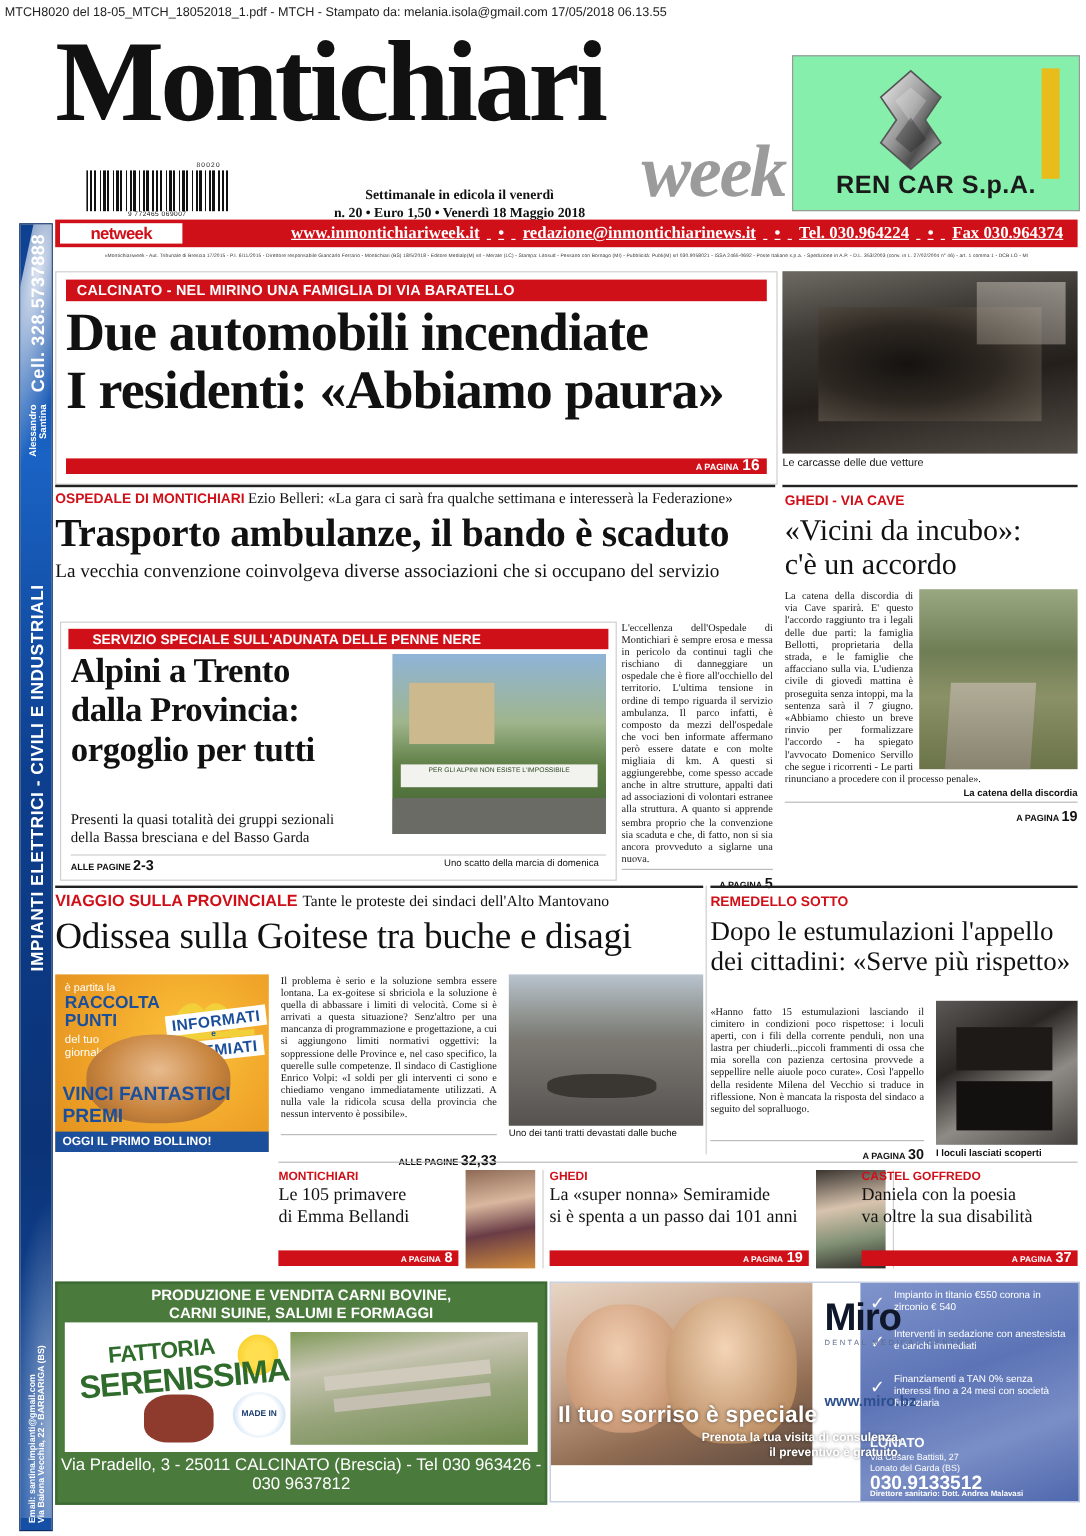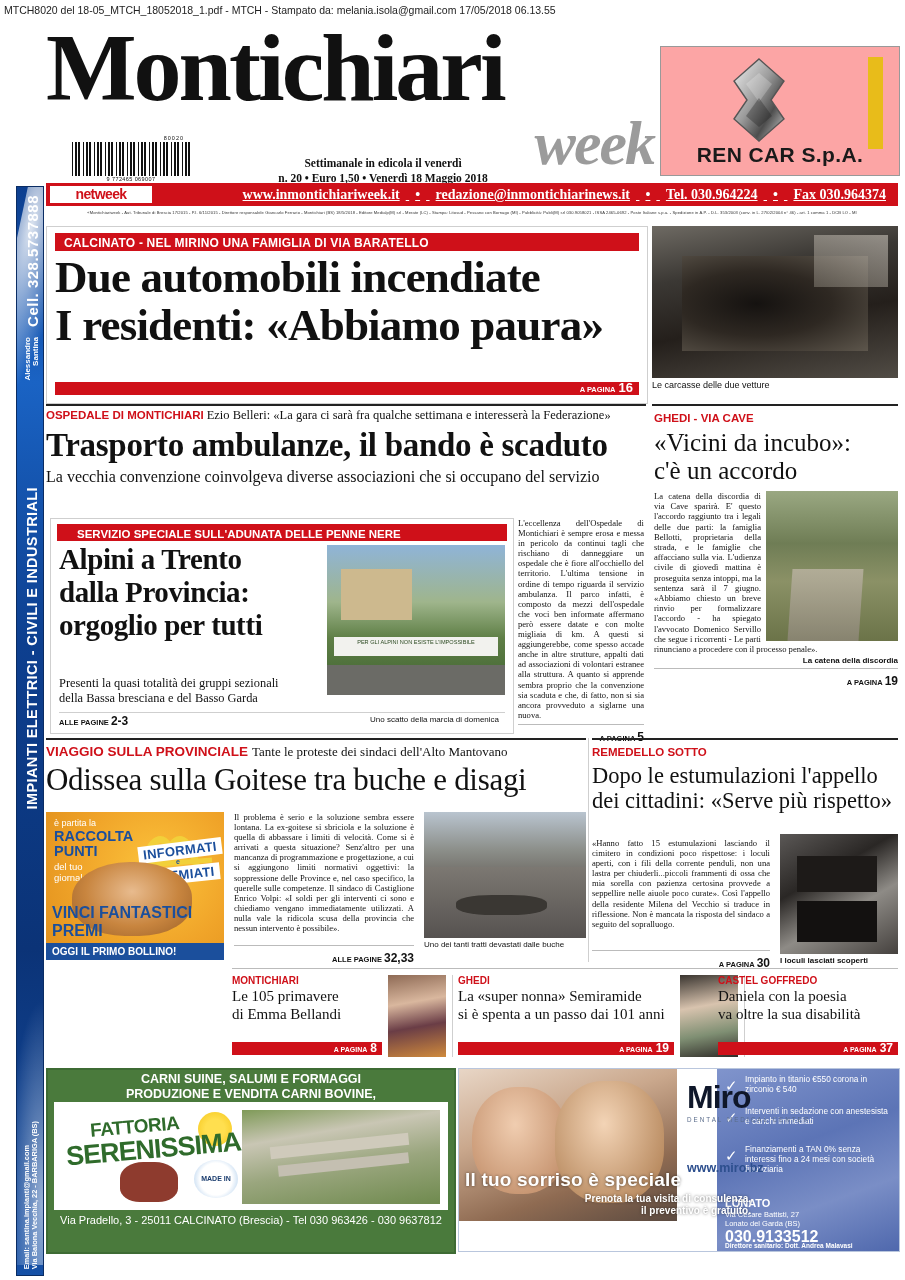--- a/index.html
+++ b/index.html
@@ -34,21 +34,21 @@
     font-size:62px;line-height:1;color:#9b9b9b;font-style:italic;letter-spacing:-2px;}
   .barcode{position:absolute;left:26px;top:108px;width:118px;height:44px;}
   .barcode .bars{height:34px;width:118px;
     background:repeating-linear-gradient(90deg,#111 0 1px,#fff 1px 3px,#111 3px 5px,#fff 5px 6px,#111 6px 8px,#fff 8px 11px);}
   .barcode .bnum{font-family:"Liberation Sans",sans-serif;font-size:5.5px;text-align:center;letter-spacing:.4px;}
   .barcode .btop{position:absolute;right:6px;top:-7px;font-family:"Liberation Sans",sans-serif;font-size:5.5px;letter-spacing:1px;}
   .mh-sub{position:absolute;left:212px;top:122px;width:250px;text-align:center;
     font-family:"Liberation Serif",serif;font-weight:bold;font-size:11.5px;line-height:15px;}
 
   
-  .rencar{position:absolute;left:660px;top:46px;width:238px;height:128px;border:1px solid #999;background:#fca5a5;}
+  .rencar{position:absolute;left:660px;top:46px;width:238px;height:128px;border:1px solid #999;background:#86efac;}
   .rc-yellow{position:absolute;right:16px;top:10px;width:15px;height:92px;background:#e8bc1a;}
   .rc-logo{position:absolute;left:50%;top:10px;transform:translateX(-58px);width:74px;height:86px;}
   .rc-name{position:absolute;left:0;right:0;bottom:8px;text-align:center;
     font-family:"Liberation Sans",sans-serif;font-size:21px;font-weight:bold;color:#1a1a1a;letter-spacing:.4px;}
 
   
   .redbar{position:absolute;left:46px;top:183px;width:852px;height:23px;background:#cf1019;}
   .netweek{position:absolute;left:4px;top:3px;width:102px;height:17px;background:#fff;
     color:#cf1019;font-family:"Liberation Sans",sans-serif;font-weight:bold;font-size:14px;
     line-height:17px;text-align:center;letter-spacing:-.6px;}
@@ -149,21 +149,21 @@
   .promo .vinci{position:absolute;left:6px;bottom:20px;font-family:"Liberation Sans",sans-serif;
     font-weight:bold;font-size:16px;color:#1b4f9c;}
   .goitesetext{position:absolute;left:188px;top:0;width:180px;font-size:8.6px;line-height:10.1px;text-align:justify;}
   .goitesephoto{position:absolute;left:378px;top:0;width:162px;height:126px;
     background:linear-gradient(180deg,#b9c4cf 0%,#8c8f8a 30%,#6a655f 55%,#4e4a45 100%);overflow:hidden;}
   .goitesephoto .asph{position:absolute;left:0;bottom:0;width:100%;height:56%;
     background:linear-gradient(180deg,#7c7872,#565250);}
   .goitesephoto .hole{position:absolute;left:20%;bottom:18%;width:56%;height:16%;background:#3a3733;border-radius:40%;}
   .goitesecap{position:absolute;left:378px;top:128px;width:162px;
     font-family:"Liberation Sans",sans-serif;font-size:8px;}
-  .goitesefoot{position:absolute;left:188px;top:133px;width:180px;text-align:right;border-top:1px solid #bbb;padding-top:2px;}
+  .goitesefoot{position:absolute;left:188px;top:133px;width:180px;text-align:right;border-top:1px solid #bbb;padding-top:12px;}
 
   
   .reme{position:absolute;left:592px;top:742px;width:306px;}
   .reme h2{margin:3px 0 0 0;font-weight:normal;font-size:22.5px;line-height:25px;}
   .reme .body{position:absolute;left:0;top:96px;width:178px;font-size:8.6px;line-height:10.1px;text-align:justify;}
   .reme .photo{position:absolute;right:0;top:92px;width:118px;height:120px;
     background:linear-gradient(150deg,#5b5856 0%,#2a2725 35%,#8e8b86 62%,#45413e 100%);}
   .reme .photo .slot{position:absolute;left:14%;top:18%;width:68%;height:30%;background:#1d1a18;}
   .reme .photo .slot2{position:absolute;left:14%;top:56%;width:68%;height:34%;background:#131110;}
   .reme .cap{position:absolute;right:0;top:214px;width:118px;
@@ -203,21 +203,21 @@
   .ad-fattoria .cow{position:absolute;left:56px;bottom:2px;width:58px;height:40px;
     background:#8e3b2e;border-radius:40% 40% 34% 34%;}
   .ad-fattoria .madein{position:absolute;left:130px;bottom:6px;width:44px;height:38px;border-radius:50%;
     background:radial-gradient(circle,#fff 55%,#9ec3e8 100%);font-family:"Liberation Sans",sans-serif;
     font-size:7px;font-weight:bold;color:#1a3c6e;text-align:center;line-height:38px;}
   .ad-fattoria .aerial{position:absolute;right:8px;top:8px;width:198px;height:94px;
     background:linear-gradient(170deg,#7f9a58 0%,#c9c6b4 28%,#9aa67e 58%,#6f8a4e 100%);}
   .ad-fattoria .aerial .barn{position:absolute;left:14%;top:32%;width:70%;height:13%;background:#cfcabb;transform:rotate(-6deg);}
   .ad-fattoria .aerial .barn2{position:absolute;left:18%;top:52%;width:66%;height:12%;background:#c4bfb1;transform:rotate(-6deg);}
   .ad-fattoria .bot{position:absolute;left:0;right:0;bottom:2px;height:38px;color:#fff;text-align:center;
-    font-family:"Liberation Sans",sans-serif;font-size:11px;line-height:16px;padding-top:3px;}
+    font-family:"Liberation Sans",sans-serif;font-size:14px;line-height:16px;padding-top:3px;}
 
   .ad-miro{position:absolute;left:458px;top:1068px;width:440px;height:182px;border:1px solid #b9c6dd;
     background:#fff;overflow:hidden;}
   .miro-photo{position:absolute;left:0;top:0;width:218px;height:152px;
     background:linear-gradient(160deg,#e8d6c6 0%,#caa88d 35%,#8f6b52 70%,#5b4a40 100%);}
   .miro-photo .f1{position:absolute;left:6%;top:12%;width:44%;height:70%;border-radius:46%;
     background:radial-gradient(ellipse at 45% 35%,#f0cdb0,#b9825c);}
   .miro-photo .f2{position:absolute;left:44%;top:8%;width:50%;height:80%;border-radius:44%;
     background:radial-gradient(ellipse at 45% 35%,#f3d4b6,#a97749);}
   .miro-slogan{position:absolute;left:6px;top:100px;width:300px;color:#fff;
@@ -506,22 +506,22 @@
       <div class="bar">
         <span class="ap">
           <span>A PAGINA</span><b>37</b>
         </span>
       </div>
     </div>
   </div>
 
   <div class="ad-fattoria">
     <div class="top">
+      <div>PRODUZIONE E VENDITA CARNI BOVINE,</div>
       <div>CARNI SUINE, SALUMI E FORMAGGI</div>
-      <div>PRODUZIONE E VENDITA CARNI BOVINE,</div>
     </div>
     <div class="white">
       <div class="logo">
         <div class="sun"></div>
         <div class="lg1">FATTORIA</div>
         <div class="lg2">SERENISSIMA</div>
         <div class="cow"></div>
         <div class="madein">MADE IN</div>
       </div>
       <div class="aerial">

